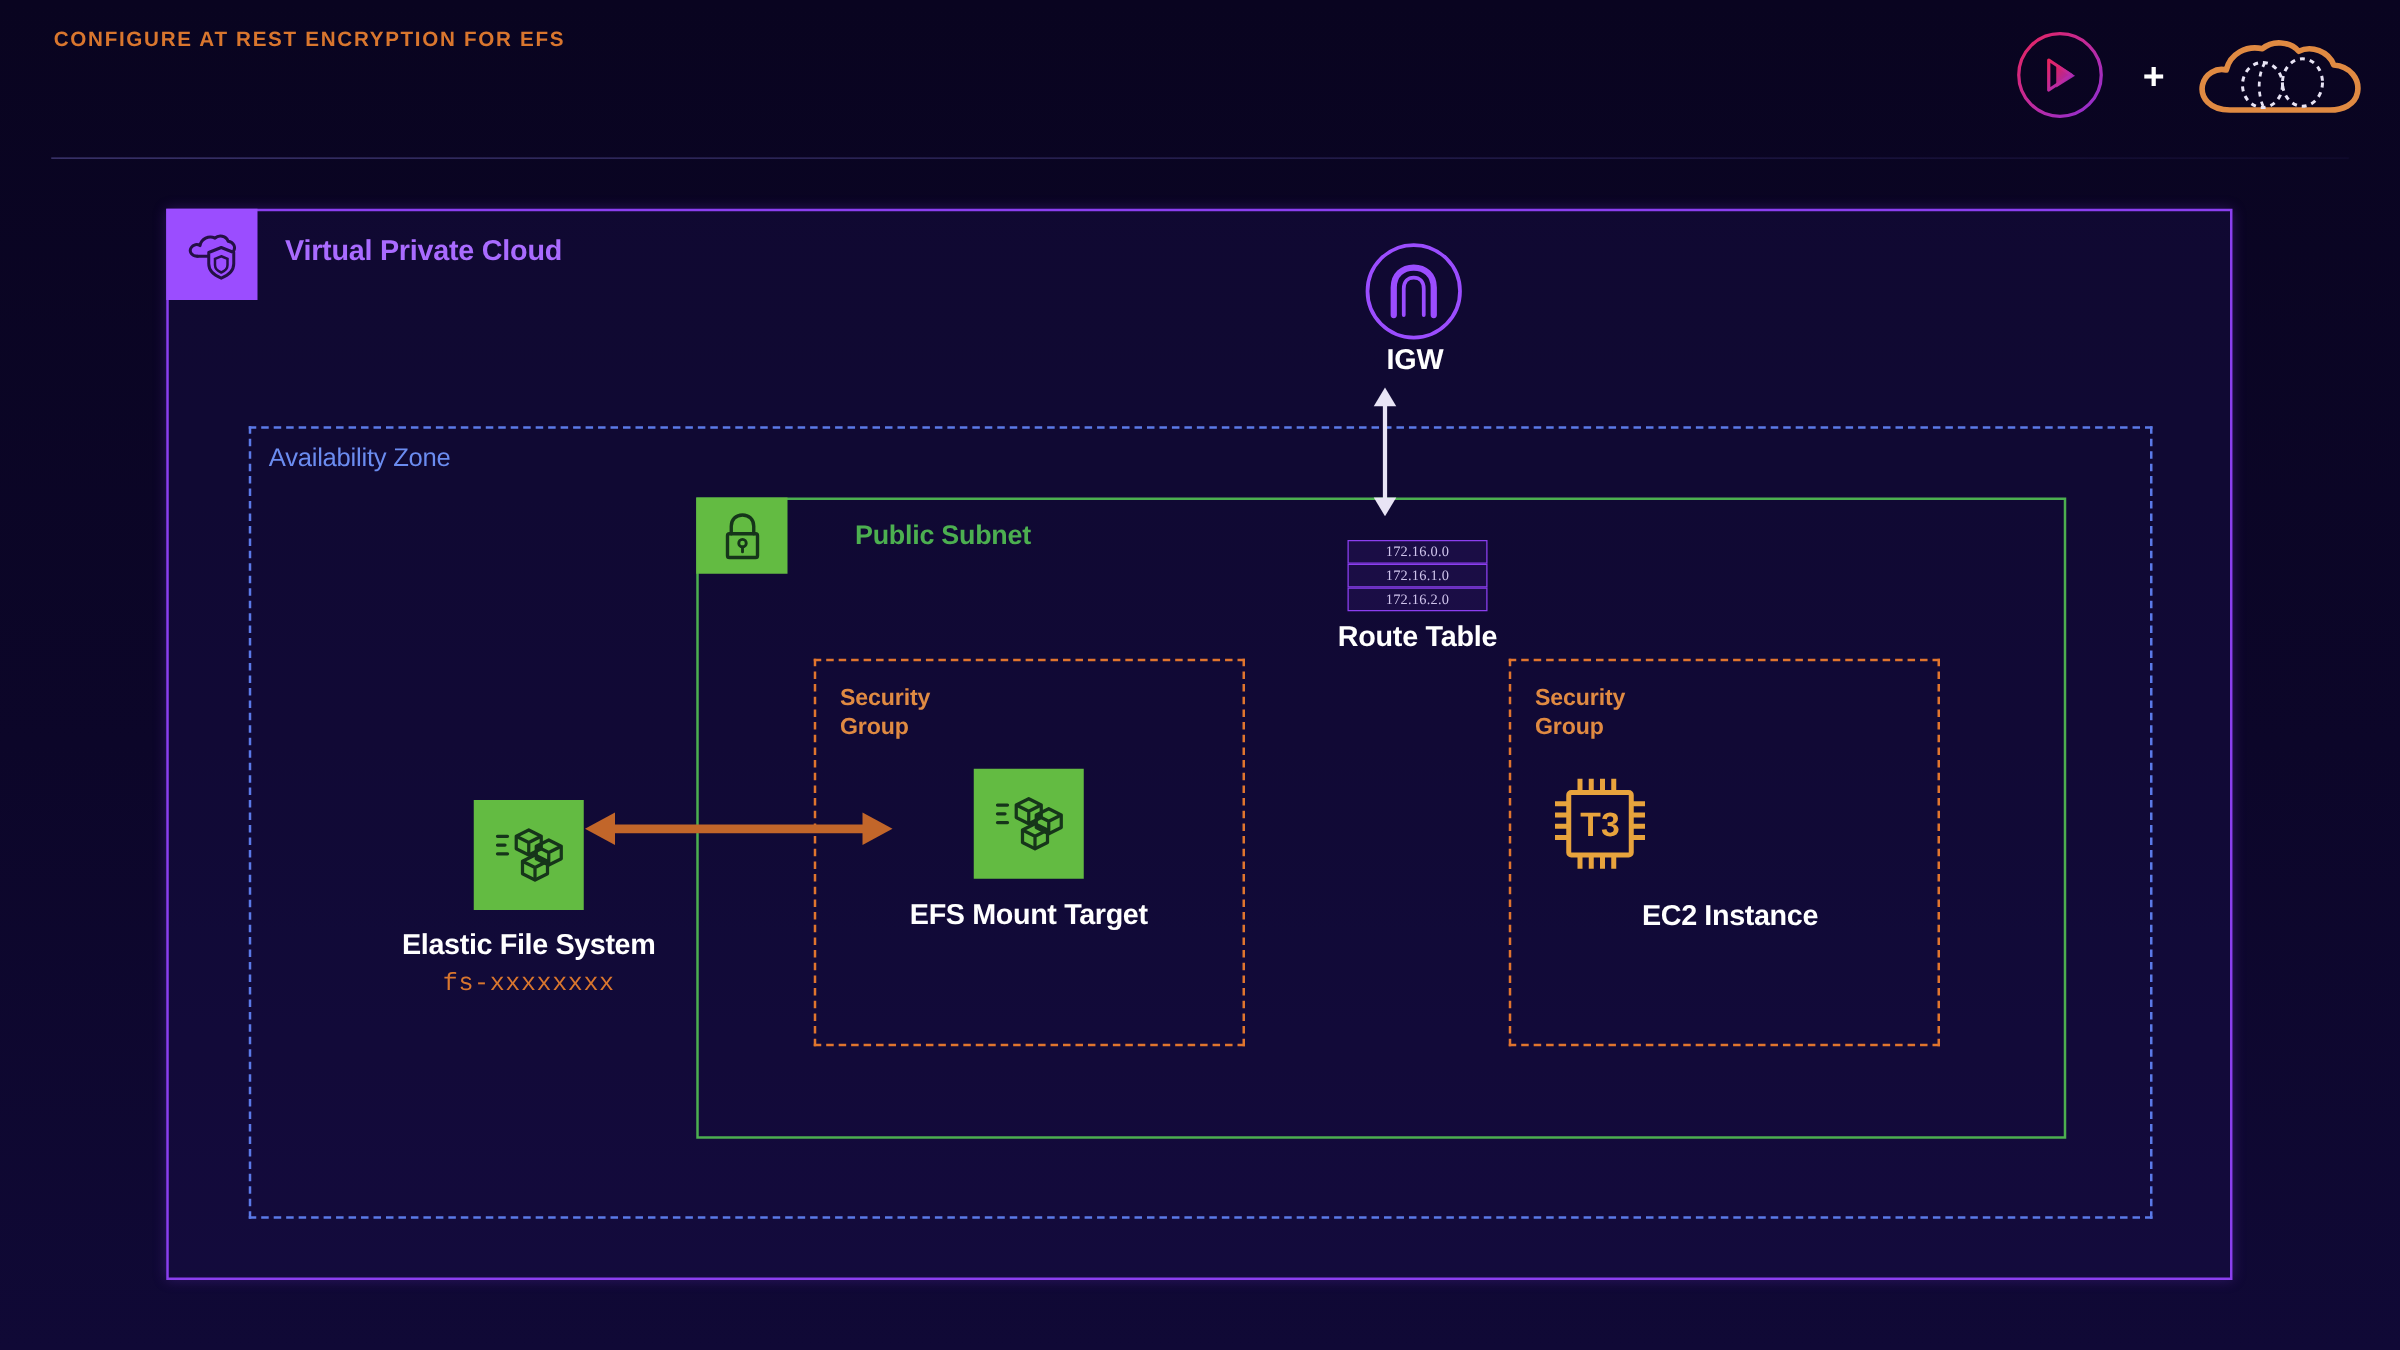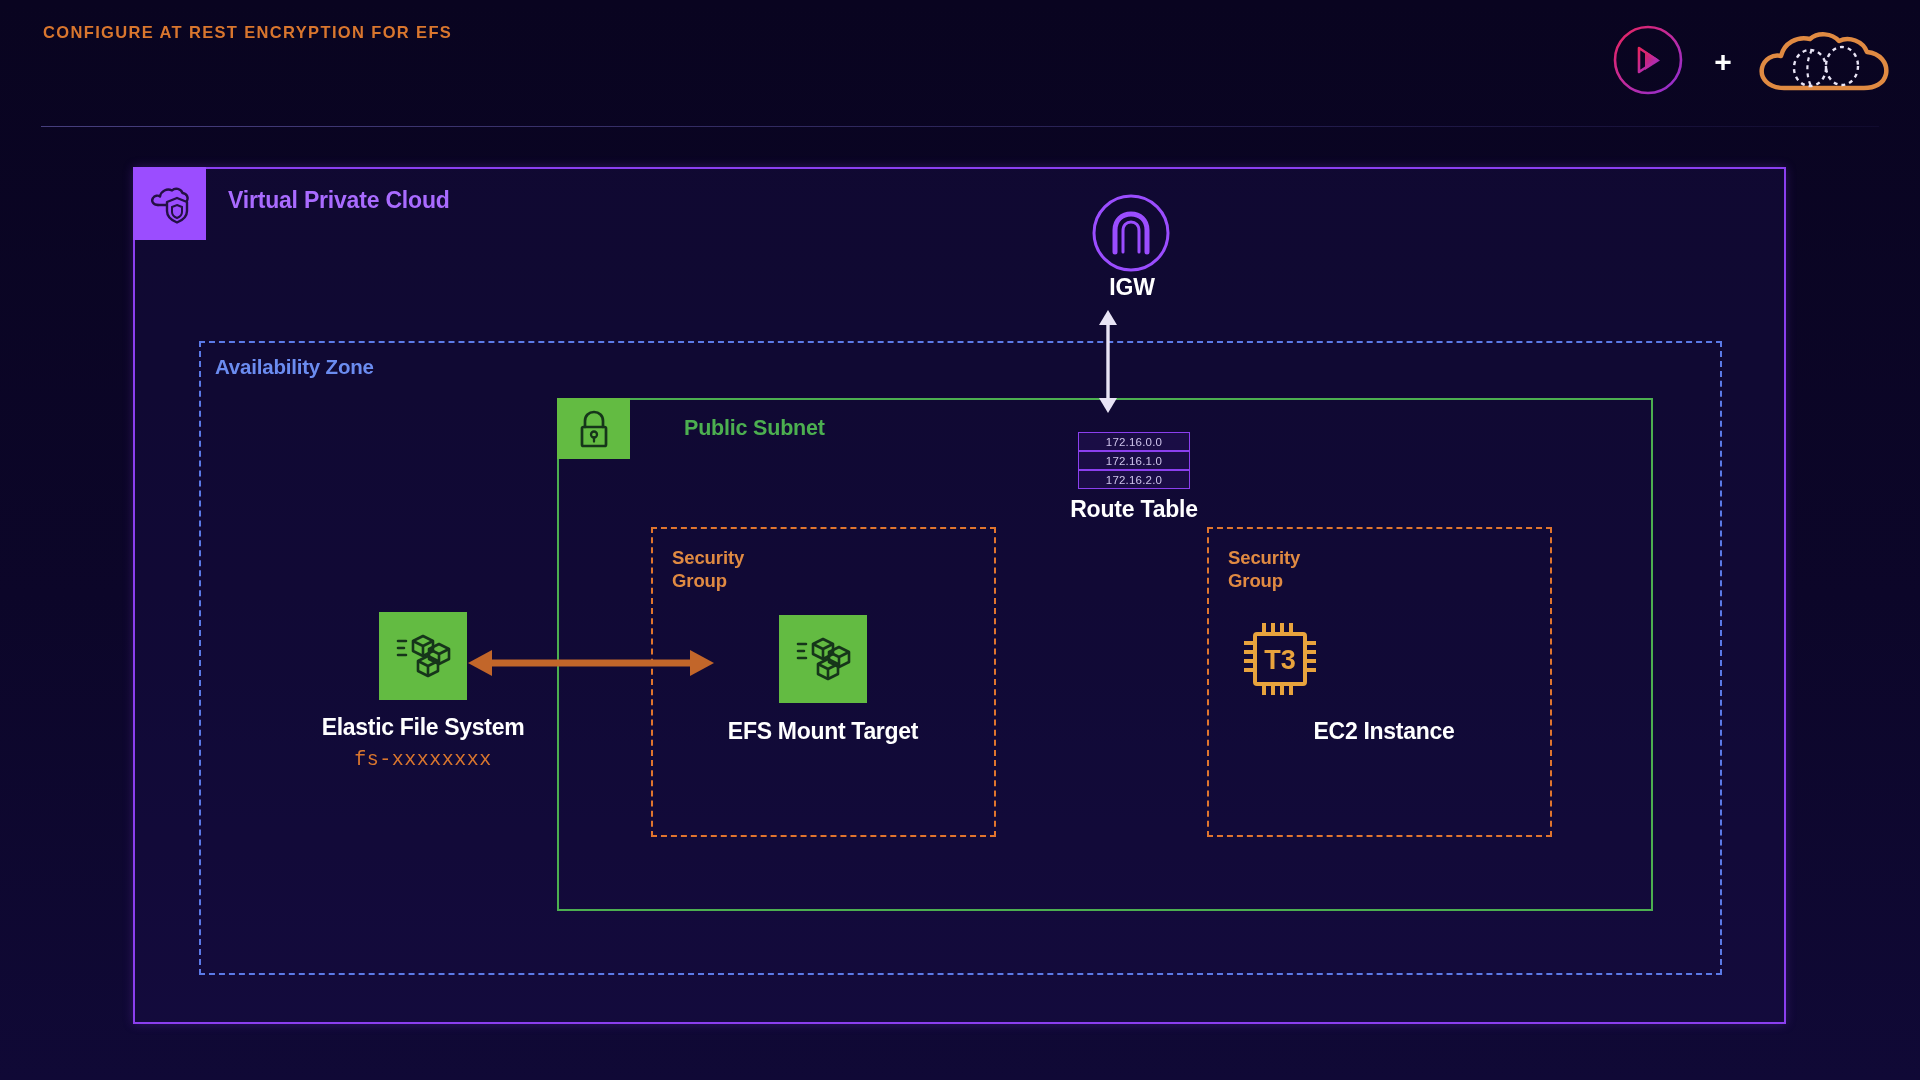--- a/index.html
+++ b/index.html
@@ -94,21 +94,21 @@
   
   #az-box {
     position: absolute;
     left: 199px; top: 341px;
     width: 1523px; height: 634px;
     border: 2px dashed #5b7ae8;
   }
   #az-label {
     position: absolute;
     left: 215px; top: 355px;
-    font-size: 20.5px; font-weight: bold;
+    font-size: 20.5px; font-weight: normal;
     color: #6b8cf0;
     letter-spacing: -0.2px;
     white-space: nowrap;
   }
 
   
   #subnet-box {
     position: absolute;
     left: 557px; top: 398px;
     width: 1096px; height: 513px;
@@ -153,20 +153,21 @@
   }
   .rt-row {
     width: 112px; height: 19px;
     border: 1.5px solid #8b3fef;
     background: rgba(40,20,90,0.45);
     color: #cfc4ec;
     font-size: 11.5px;
     display: flex; align-items: center; justify-content: center;
     letter-spacing: 0.2px;
     margin-bottom: 0px;
+    font-family: Liberation Serif, serif;
   }
   #rt-label {
     position: absolute; left: -10px; top: 64px; width: 220px;
     text-align: center;
     font-size: 23px; font-weight: bold; color: #ffffff;
     letter-spacing: -0.2px;
   }
 
   
   .sg-box { position: absolute; border: 2px dashed #e0752e; }
@@ -196,21 +197,21 @@
     letter-spacing: -0.3px;
   }
   .node-sub {
     font-size: 20px;
     font-family: "Liberation Mono", "DejaVu Sans Mono", monospace;
     color: #d9762e;
     text-align: center; white-space: nowrap;
     letter-spacing: 0.5px;
   }
 
-  #node-efs { left: 258px; top: 612px; width: 330px; }
+  #node-efs { left: 258px; top: 640px; width: 330px; }
   #node-efs .node-icon-green { margin: 0 auto; }
   #node-efs .node-title { margin-top: 14px; }
   #node-efs .node-sub   { margin-top: 7px; }
 
   #node-mount { left: 675px; top: 615px; width: 296px; }
   #node-mount .node-icon-green { margin: 0 auto; }
   #node-mount .node-title { margin-top: 15px; }
 
   #node-ec2 { left: 1236px; top: 615px; width: 296px; }
   #node-ec2 .ec2-icon { width: 88px; height: 88px; margin: 0 auto; }

